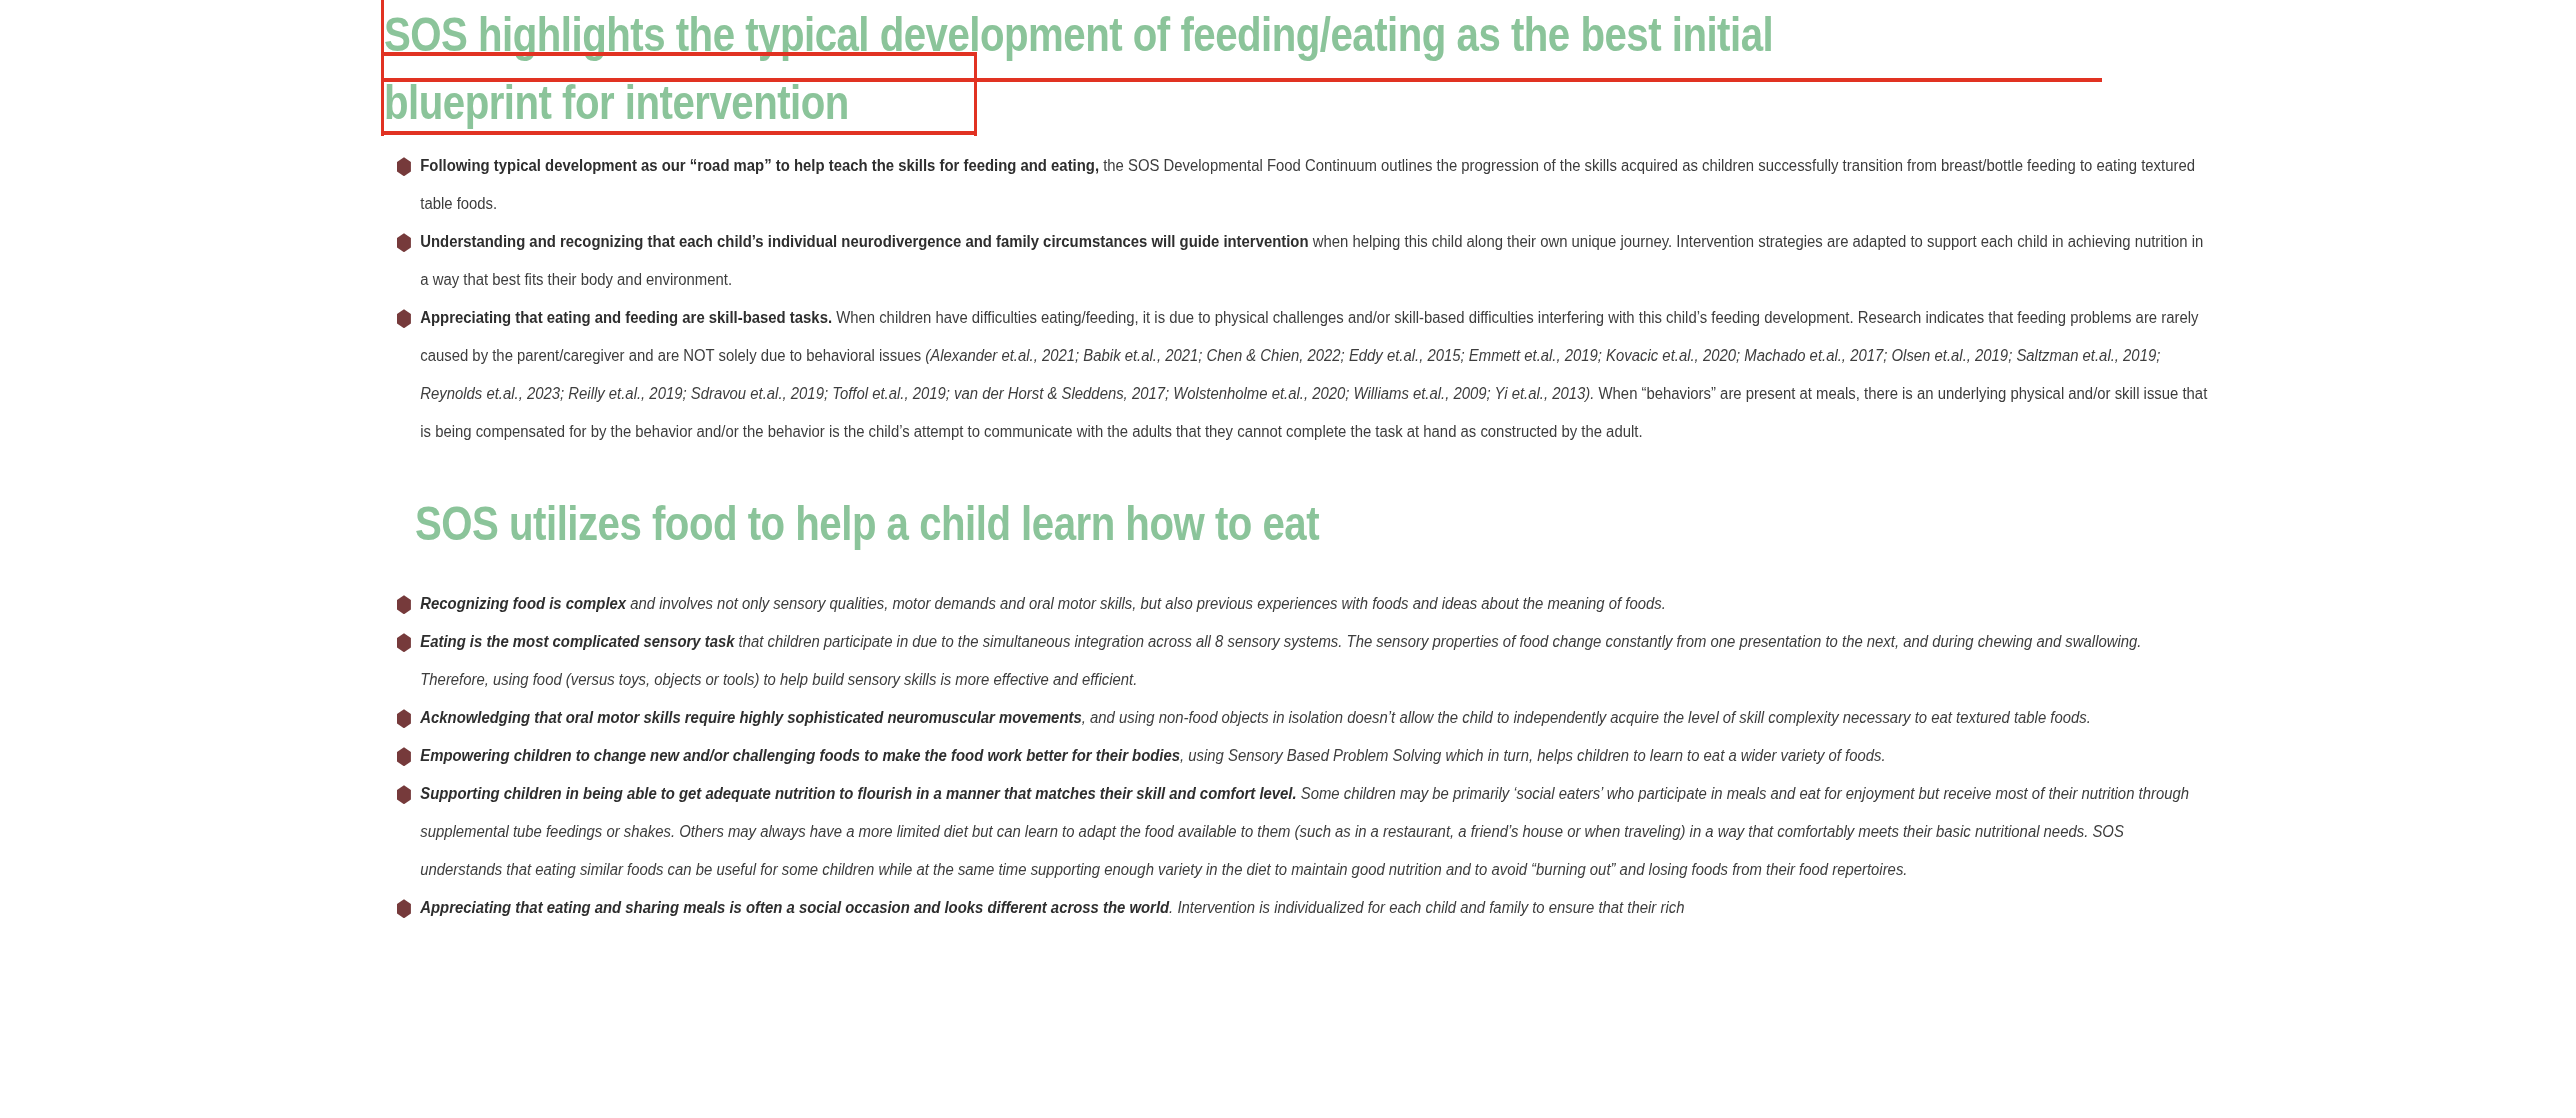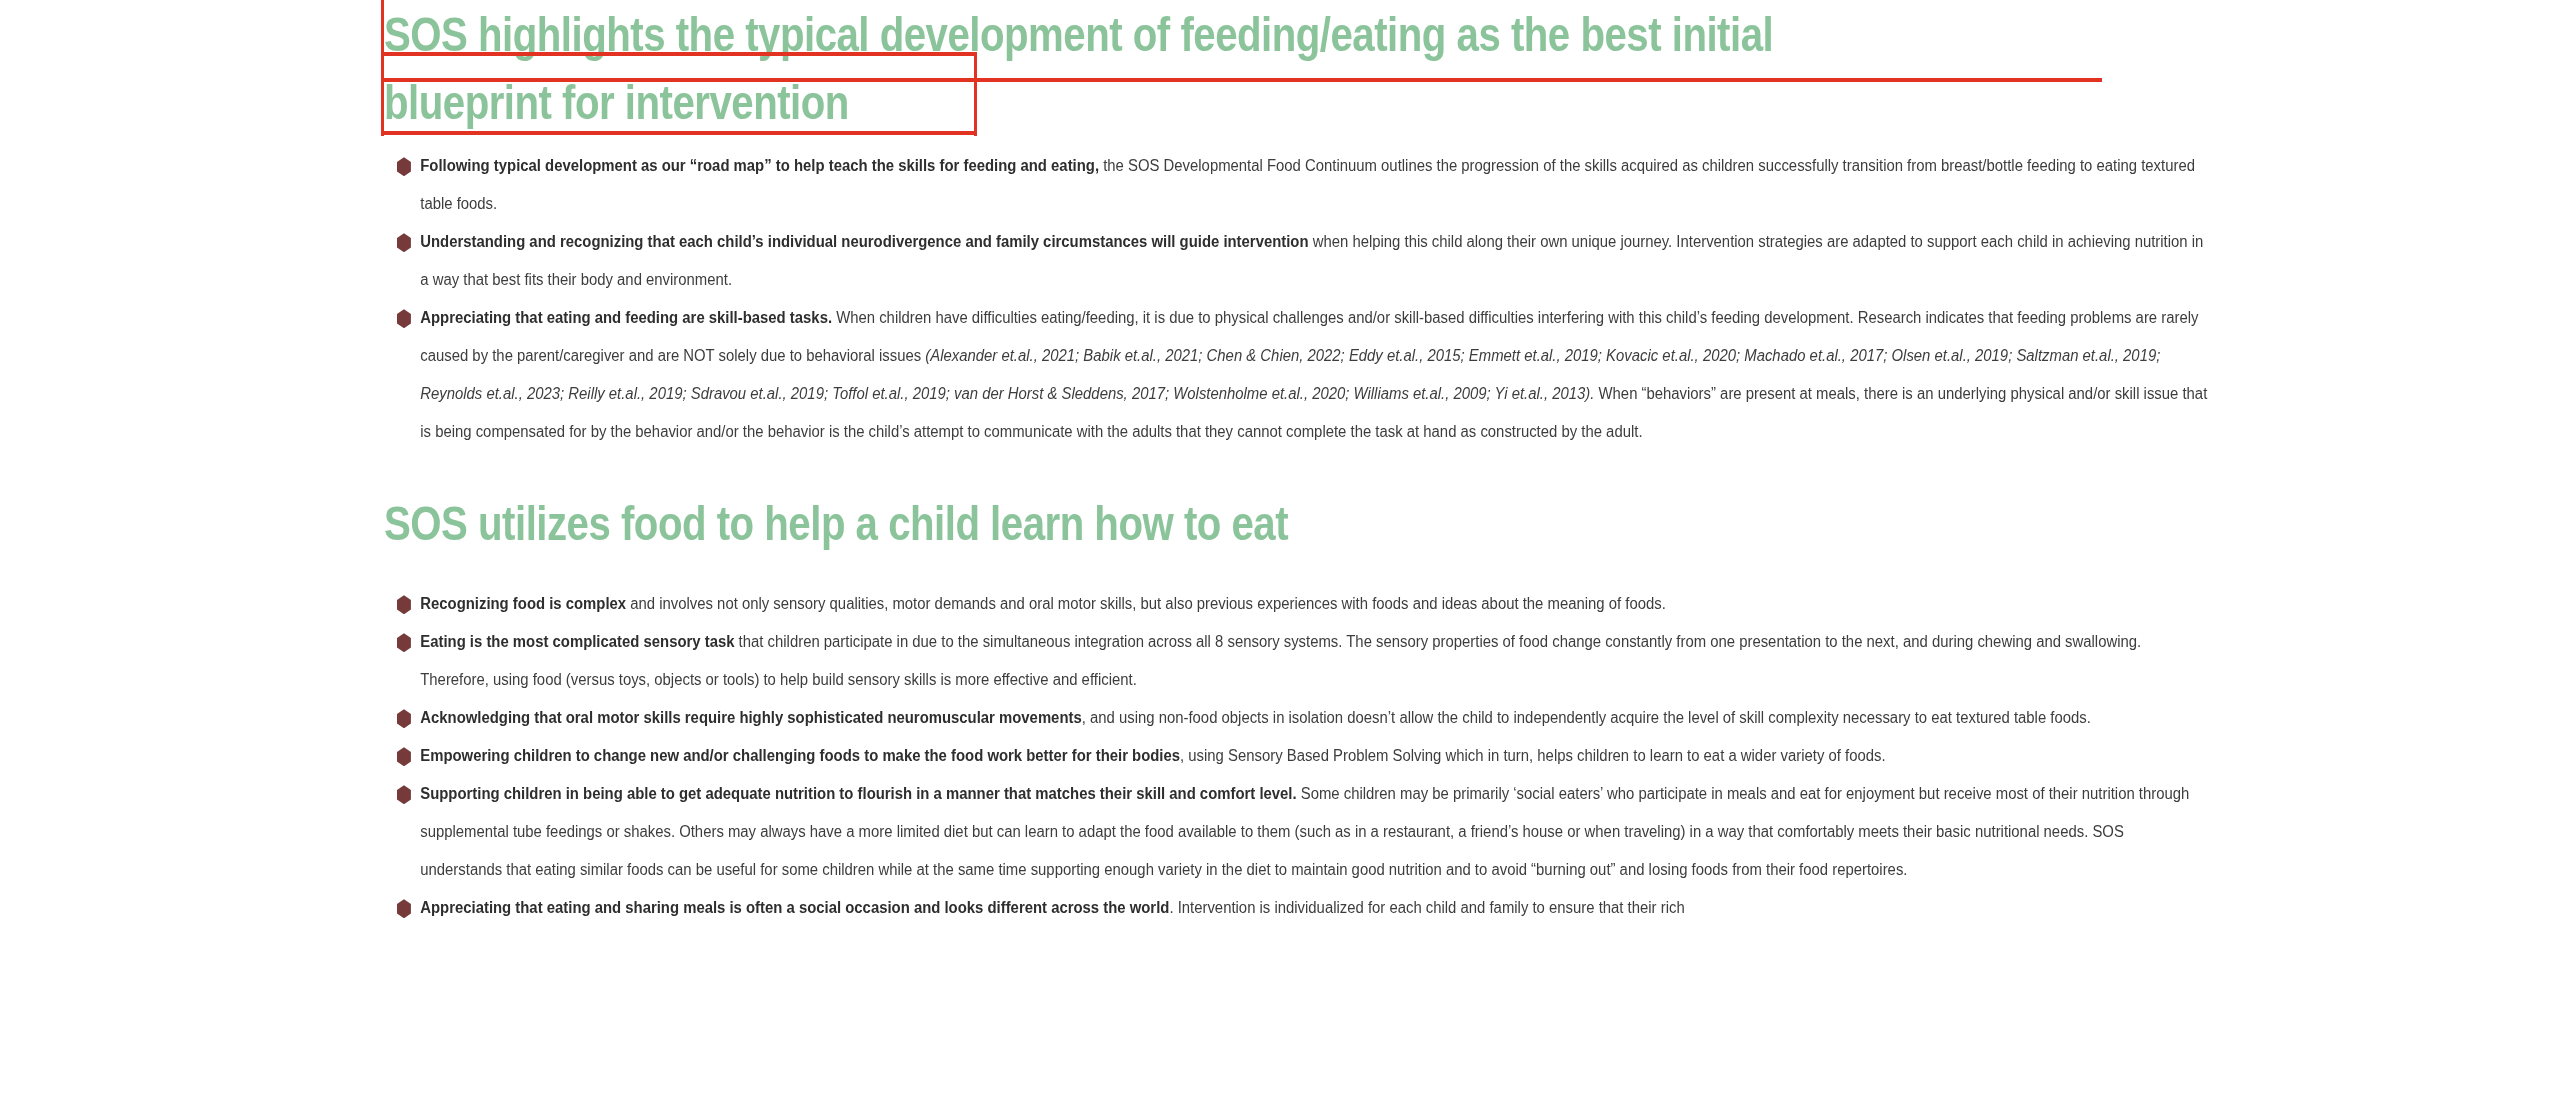--- a/index.html
+++ b/index.html
@@ -18,29 +18,29 @@
 
   
   .h-green{
     margin:0; color:var(--green); font-weight:700;
     font-size:49px; line-height:68px; letter-spacing:-0.6px;
   }
   .h-green .hline{
     display:inline-block; white-space:nowrap;
     transform:scaleX(0.82); transform-origin:left center;
   }
-  #heading2{margin-top:38px;}
+  #heading2{margin-top:38px;margin-left:31px;}
 
   
   ul.sos-list{
     list-style:none; margin:0; padding:0;
     margin-left:12.6px; margin-top:11.3px;
     color:var(--text); font-size:16px; line-height:38px;
   }
-  #list2{margin-top:28px;}
+  #list2{margin-top:28px;font-style:italic;}
   ul.sos-list li{
     position:relative; padding-left:25px; width:1924px;
     transform:scaleX(0.93); transform-origin:left top;
   }
   .hex{
     position:absolute; left:0; top:10px; width:15px; height:19px;
     background:var(--maroon);
     clip-path:polygon(50% 0%,100% 25%,100% 75%,50% 100%,0% 75%,0% 25%);
   }
   .lead{font-weight:700; color:var(--text_bold);}

